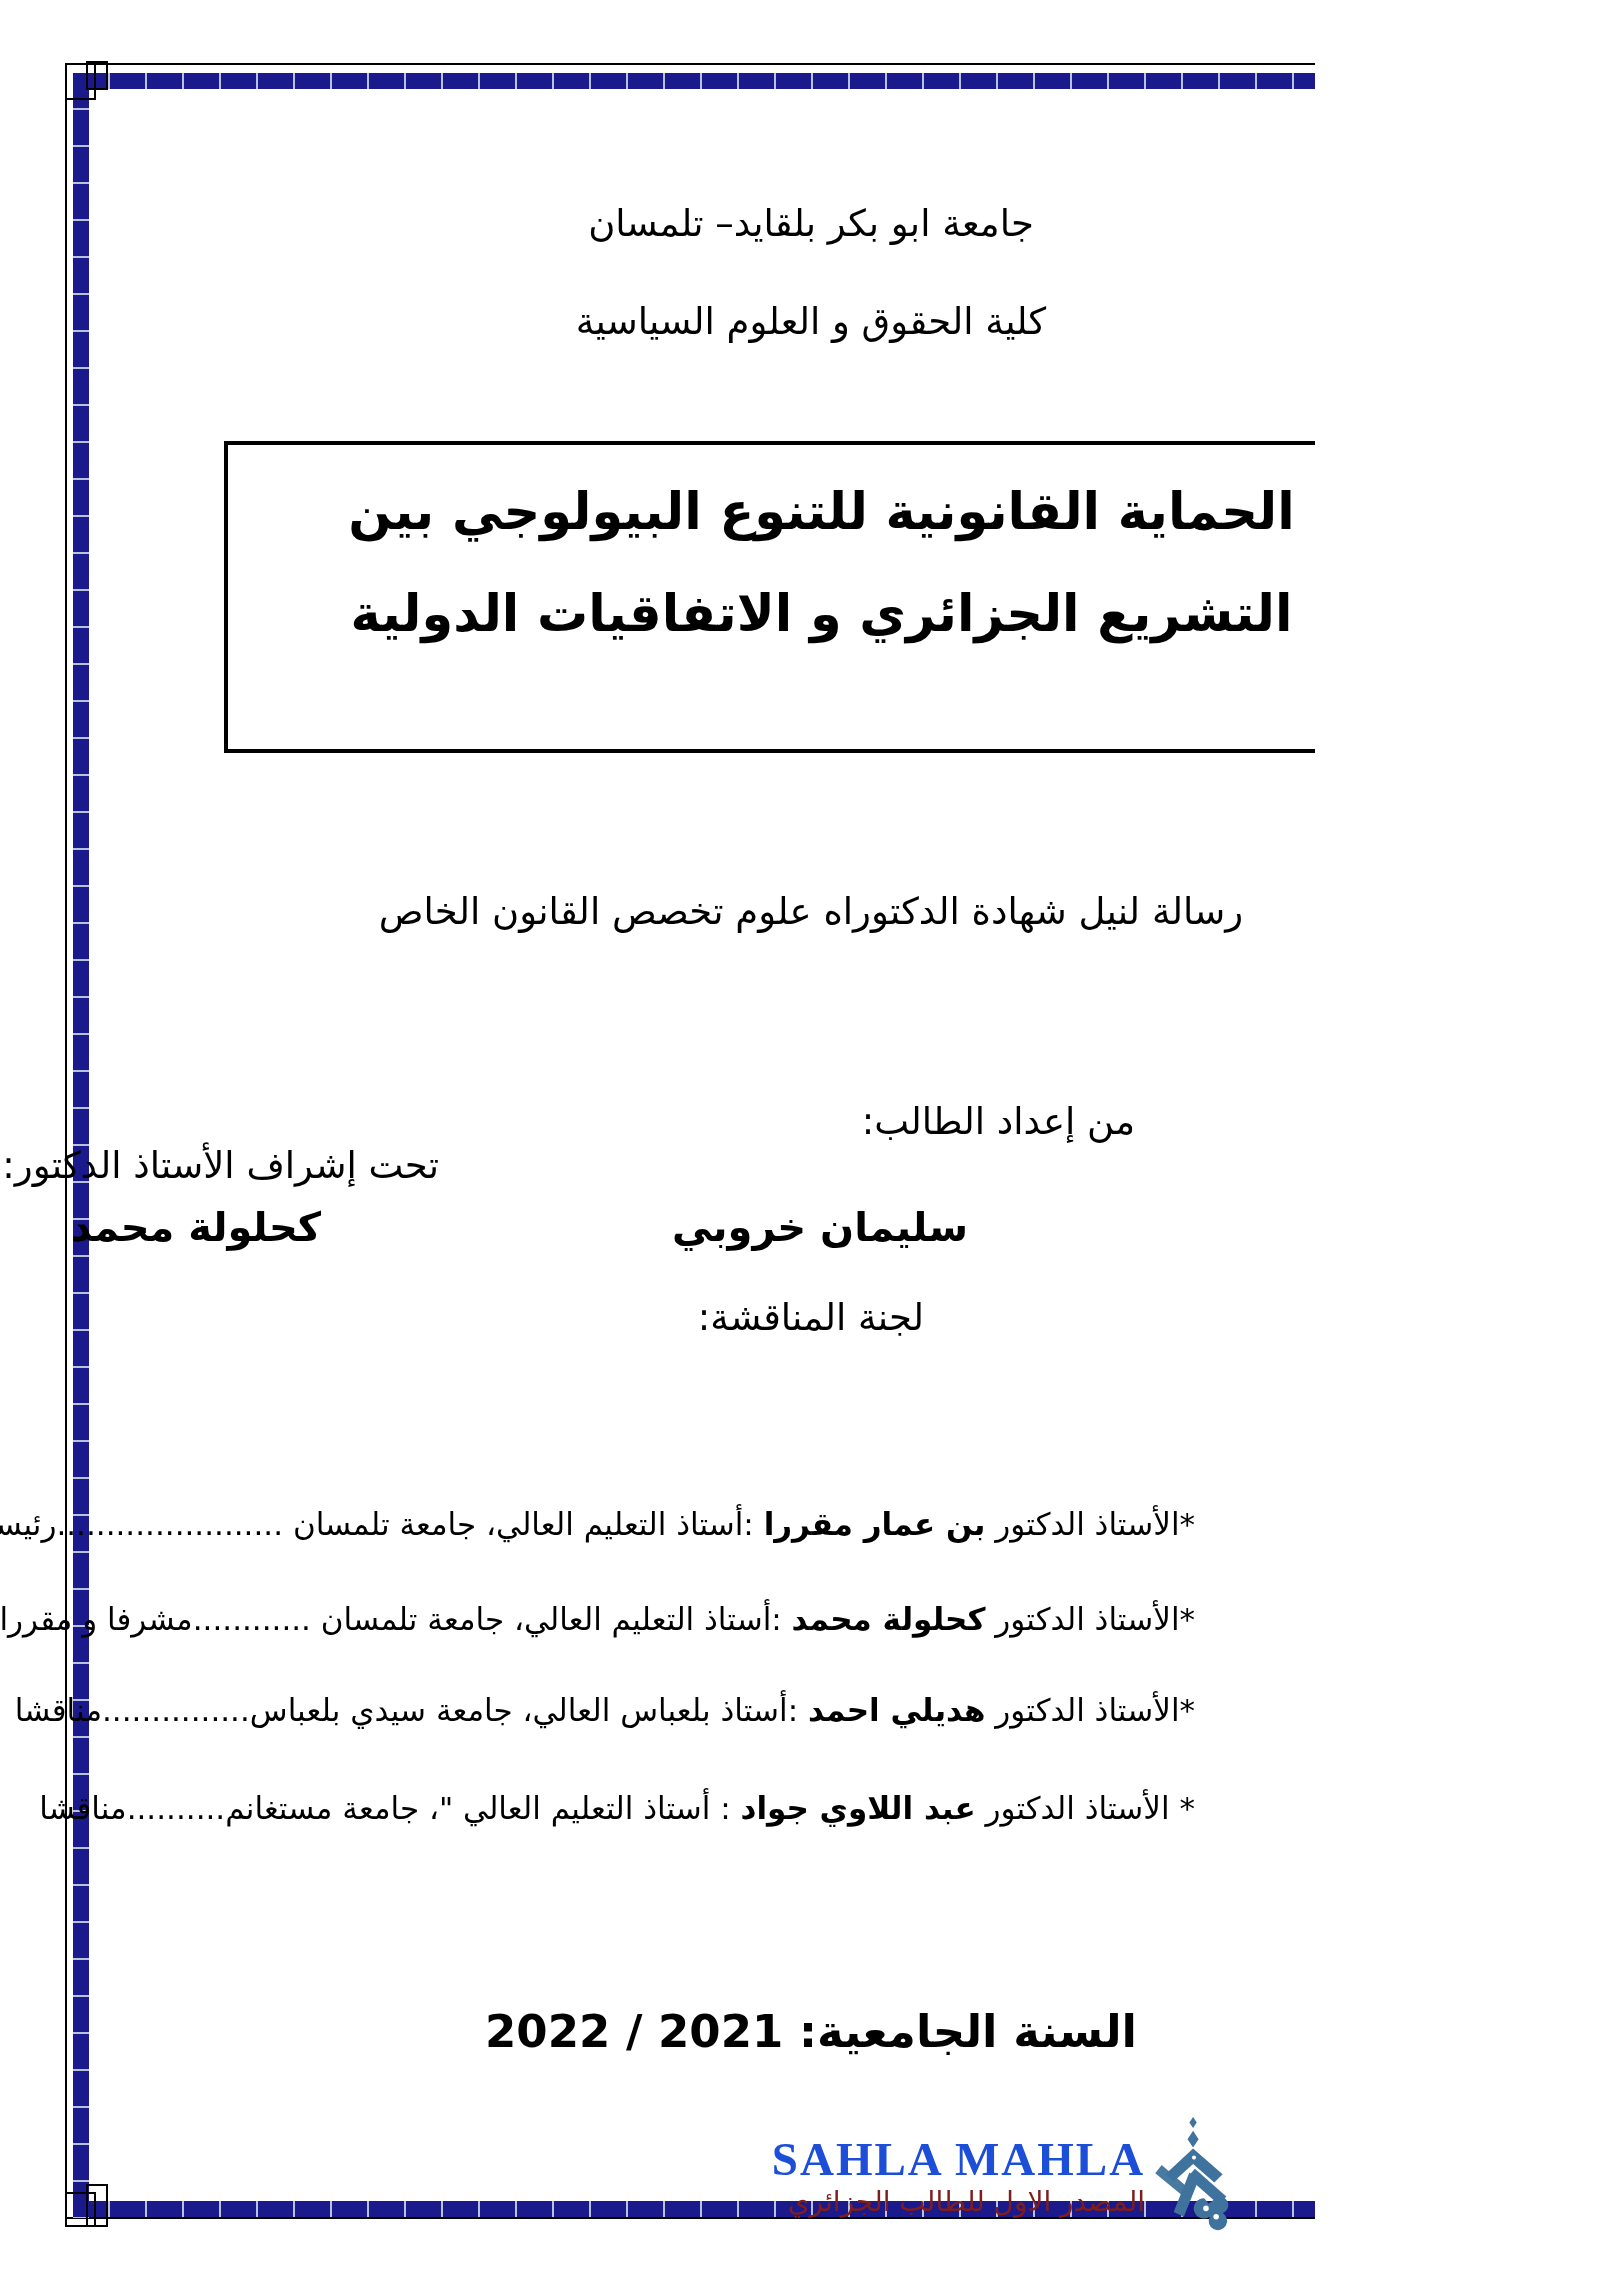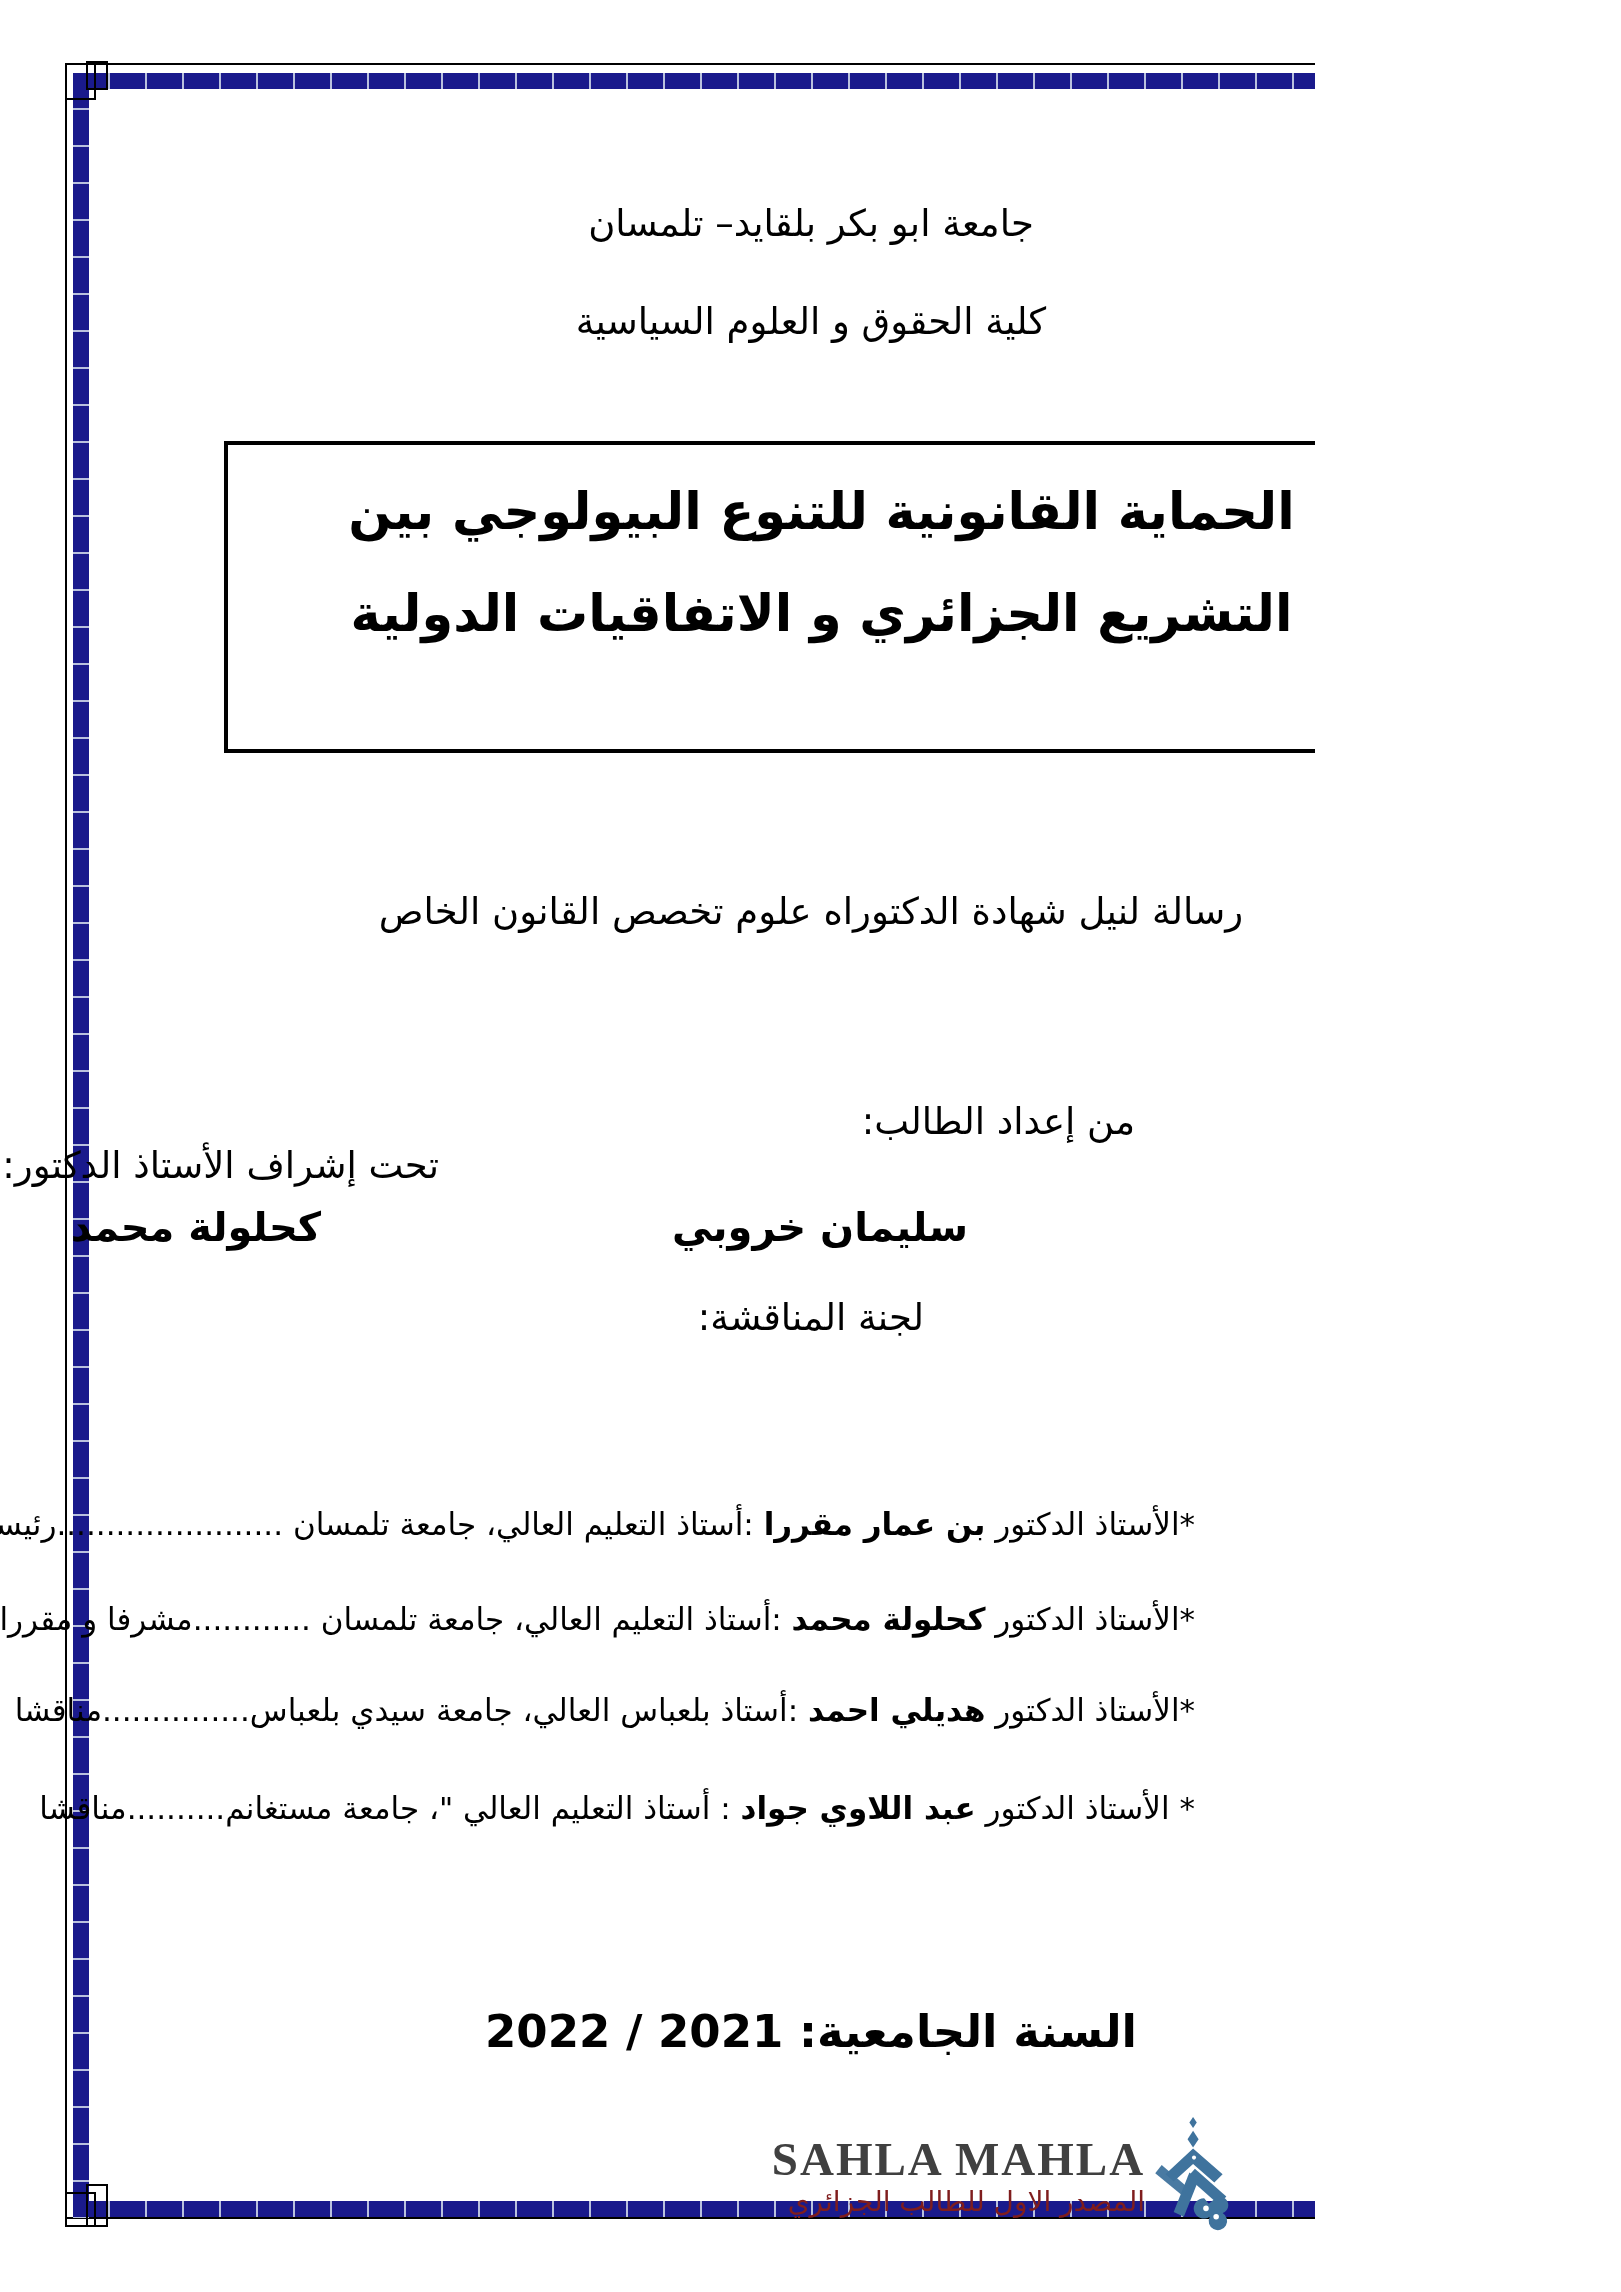--- a/index.html
+++ b/index.html
@@ -62,21 +62,21 @@
   .year{top:2005px;font-size:45px;font-weight:bold;}
   
   .logo{
     position:absolute;right:78px;top:2135px;z-index:5;
     display:flex;flex-direction:row;align-items:flex-start;
   }
   .logo-text{display:flex;flex-direction:column;align-items:flex-end;}
   .logo-brand{
     font-family:"Liberation Serif","DejaVu Serif",serif;
     font-weight:600;font-size:47px;line-height:49px;
-    letter-spacing:2px;color:#404040;white-space:nowrap;
+    letter-spacing:2px;color:#1d4ed8;white-space:nowrap;
   }
   .logo-tagline{
     direction:rtl;font-size:28px;line-height:35px;color:#7f1d1d;white-space:nowrap;
   }
   .logo-emblem{width:86px;height:120px;margin-left:5.9px;margin-top:-17.6px;}
 </style>
 </head>
 <body>
 
 <div id="page">

